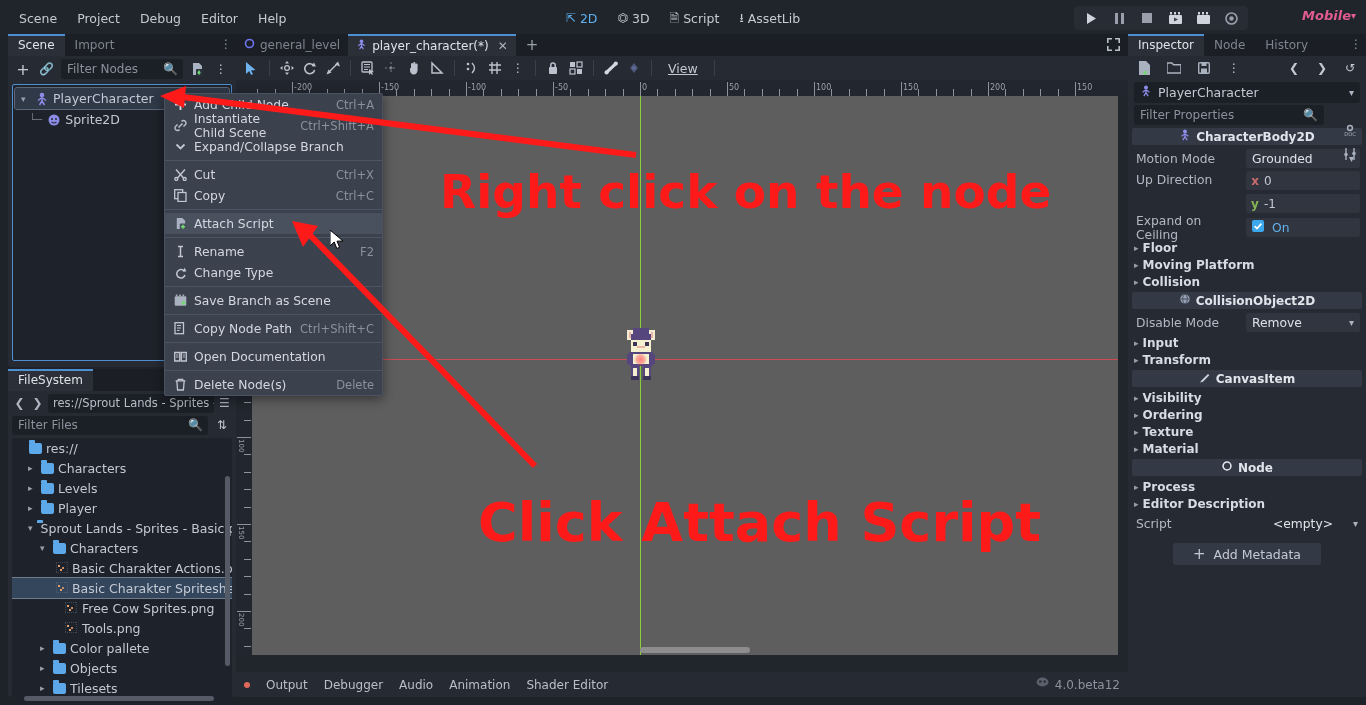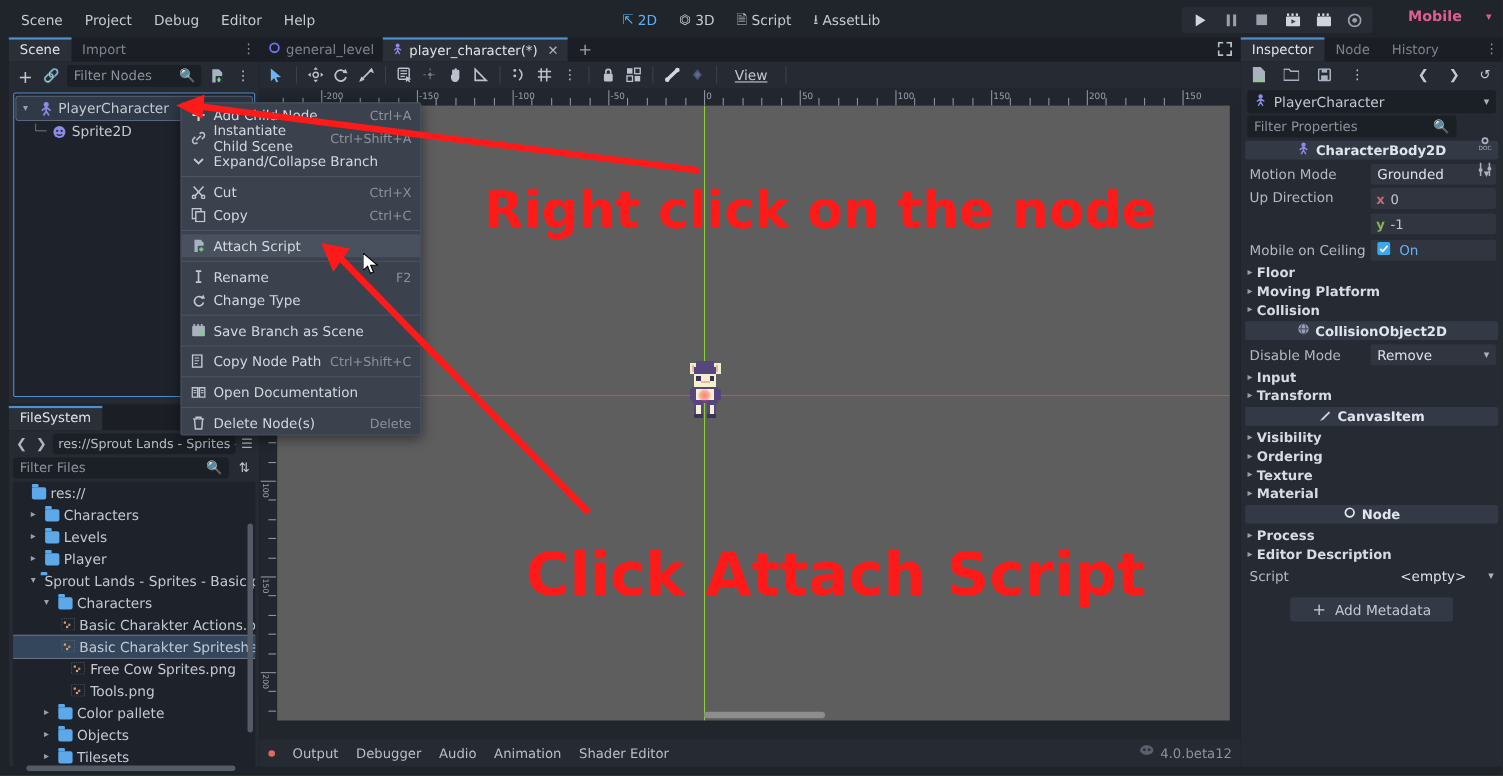--- a/index.html
+++ b/index.html
@@ -35,22 +35,22 @@
   .run-group {
     position:absolute; right:118px; top:6px; height:24px;
     background:#272c35; border-radius:4px; display:flex; align-items:center;
     padding:0 4px; gap:2px;
   }
   .run-btn {
     width:26px; height:22px; display:flex; align-items:center; justify-content:center;
     border-radius:3px; color:#b9bfc9;
   }
   .deploy {
-    position:absolute; right:10px; top:8px; display:flex; align-items:center; gap:22px;
-    color:#e05d8f; font-size:13px; font-weight:600;
+    position:absolute; right:10px; top:8px; display:flex; align-items:center; gap:0;
+    color:#e05d8f; font-size:13px; font-weight:600;font-style:italic;
   }
 
   
   .panel { position:absolute; background:#21252c; }
   .tabbar { display:flex; align-items:flex-end; height:22px; background:#1b1f25; position:relative; }
   .tab {
     padding:3px 10px 3px 10px; font-size:12px; color:#7d838f;
     display:flex; align-items:center; gap:5px; height:22px; line-height:16px;
   }
   .tab.active { background:#2a2f38; color:#dfe3ea; border-top:2px solid #4d8fd1; padding-top:1px; }
@@ -759,21 +759,21 @@
               <span class="vec-ax" style="color:#c96a6a;">x</span>
               <span>0</span>
             </span>
             <span class="vec-box">
               <span class="vec-ax" style="color:#86b556;">y</span>
               <span>-1</span>
             </span>
           </span>
         </div>
         <div class="prop-row">
-          <span class="prop-name">Mobile on Ceiling</span>
+          <span class="prop-name">Expand on Ceiling</span>
           <span class="prop-val" style="justify-content:flex-start;gap:8px;">
             <span><svg width="12" height="12" viewBox="0 0 12 12">
                 <rect x="0" y="0" width="12" height="12" rx="2" fill="#3ba7ed"></rect>
                 <path d="M2.6 6.2 5 8.6 9.4 3.6" fill="none" stroke="#ffffff" stroke-width="1.7"></path>
               </svg></span>
             <span style="color:#63b3ee;">On</span>
           </span>
         </div>
         <div class="sub-row">
           <span class="car">▸</span>

